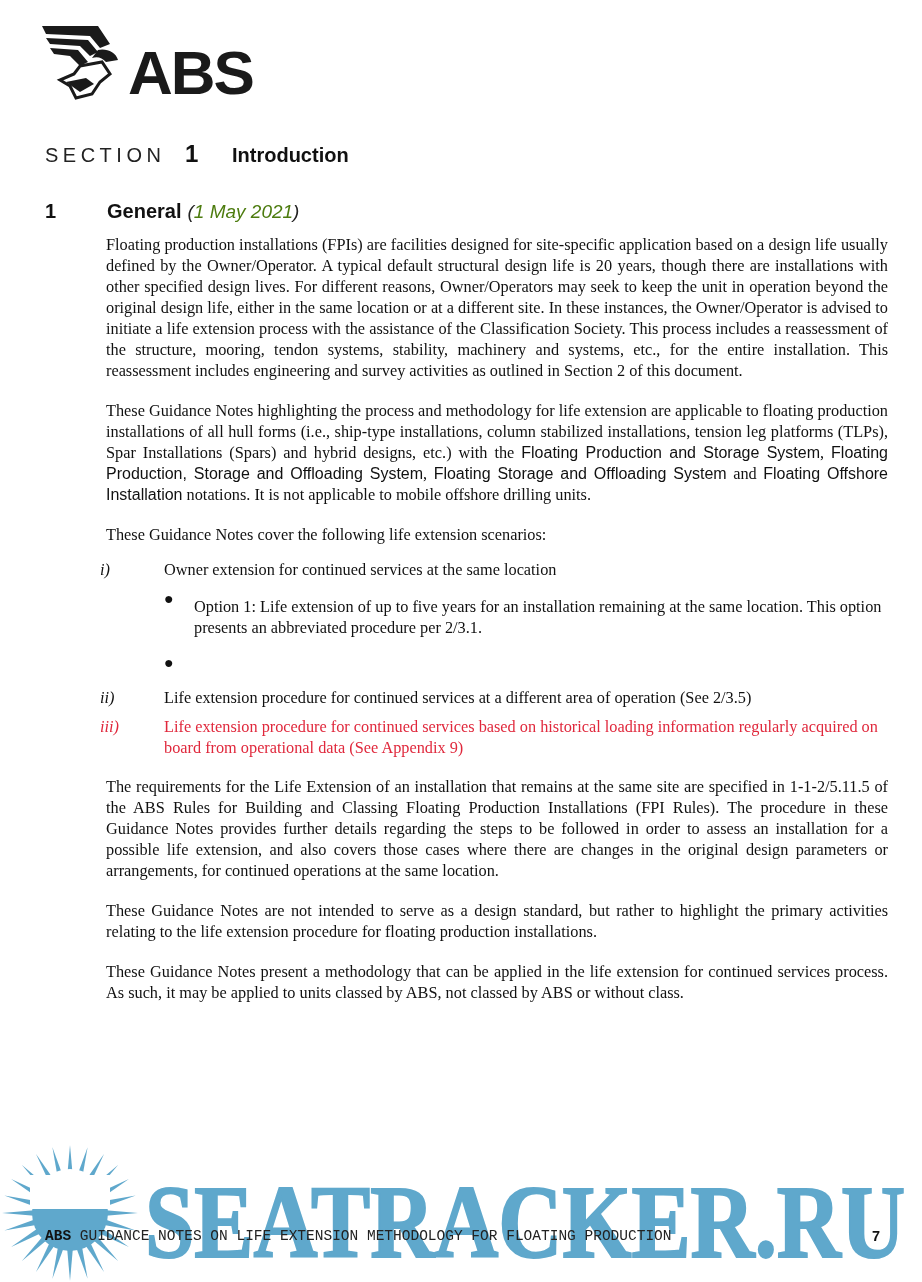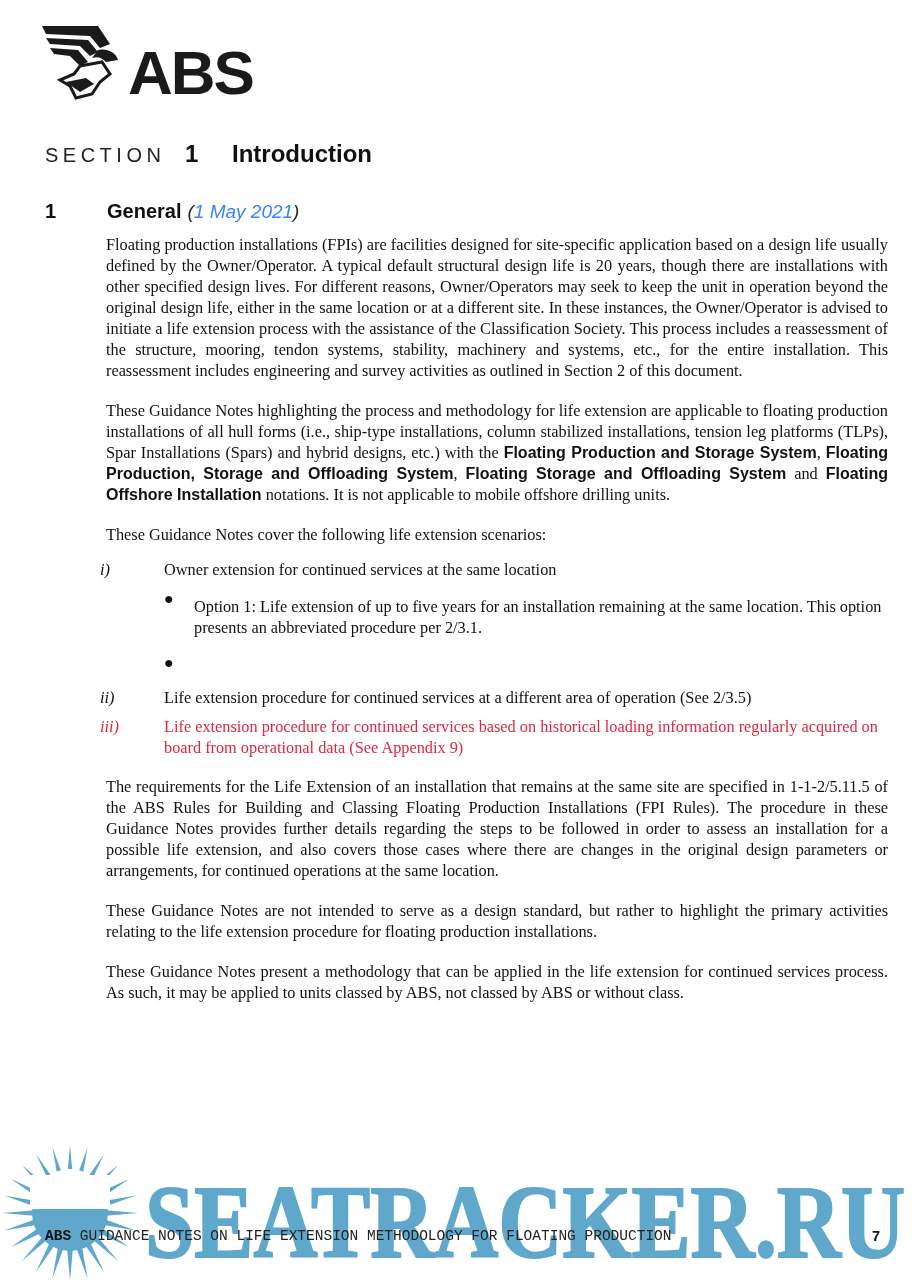--- a/index.html
+++ b/index.html
@@ -12,35 +12,35 @@
     position: absolute; left: 88px; top: 20px;
     font-family: "Liberation Sans", sans-serif; font-weight: bold; font-size: 62px;
     letter-spacing: -2px; color: #1a1a1a; line-height: 62px;
   }
   .section-header {
     position: absolute; left: 45px; top: 140px;
     font-family: "Liberation Sans", sans-serif; display: flex; align-items: baseline;
   }
   .section-word { font-size: 20px; letter-spacing: 4.5px; color: #222; width: 140px; }
   .section-num { font-size: 24px; font-weight: bold; width: 47px; }
-  .section-title { font-size: 24px; font-weight: bold; }
+  .section-title { font-size: 20px; font-weight: bold; }
   .h1 {
     position: absolute; left: 45px; top: 200px;
     font-family: "Liberation Sans", sans-serif; display: flex; align-items: baseline;
   }
   .h1-num { font-size: 20px; font-weight: bold; width: 62px; }
   .h1-title { font-size: 20px; font-weight: bold; }
   .h1-date { font-size: 19px; font-style: italic; color: #222; margin-left: 6px; }
-  .h1-date .red { color: #3b82f6; }
+  .h1-date .red { color: #4d7c0f; }
   .body {
     position: absolute; left: 106px; top: 234px; width: 782px;
     font-size: 16.3px; line-height: 21px; text-align: justify;
   }
   .body p { margin: 0 0 19px 0; }
-  .sans-b { font-family: "Liberation Sans", sans-serif; font-weight: bold; font-size: 16px; }
+  .sans-b { font-family: "Liberation Sans", sans-serif; font-weight: normal; font-size: 16px; }
   .list { margin: 0; padding: 0; }
   .li { display: flex; margin-bottom: 8px; }
   .li .marker { width: 64px; font-style: italic; flex: none; }
   .li .txt { flex: 1; text-align: left; }
   .sub { display: flex; margin: 8px 0 14px 0; }
   .sub .bullet { width: 30px; flex: none; padding-left: 64px; }
   .sub .txt { flex: 1; text-align: left; margin-top: 8px; }
   .red-item { color: #e0283c; }
   .it { }
   .watermark { position: absolute; left: 0; top: 1145px; width: 922px; height: 137px; }

